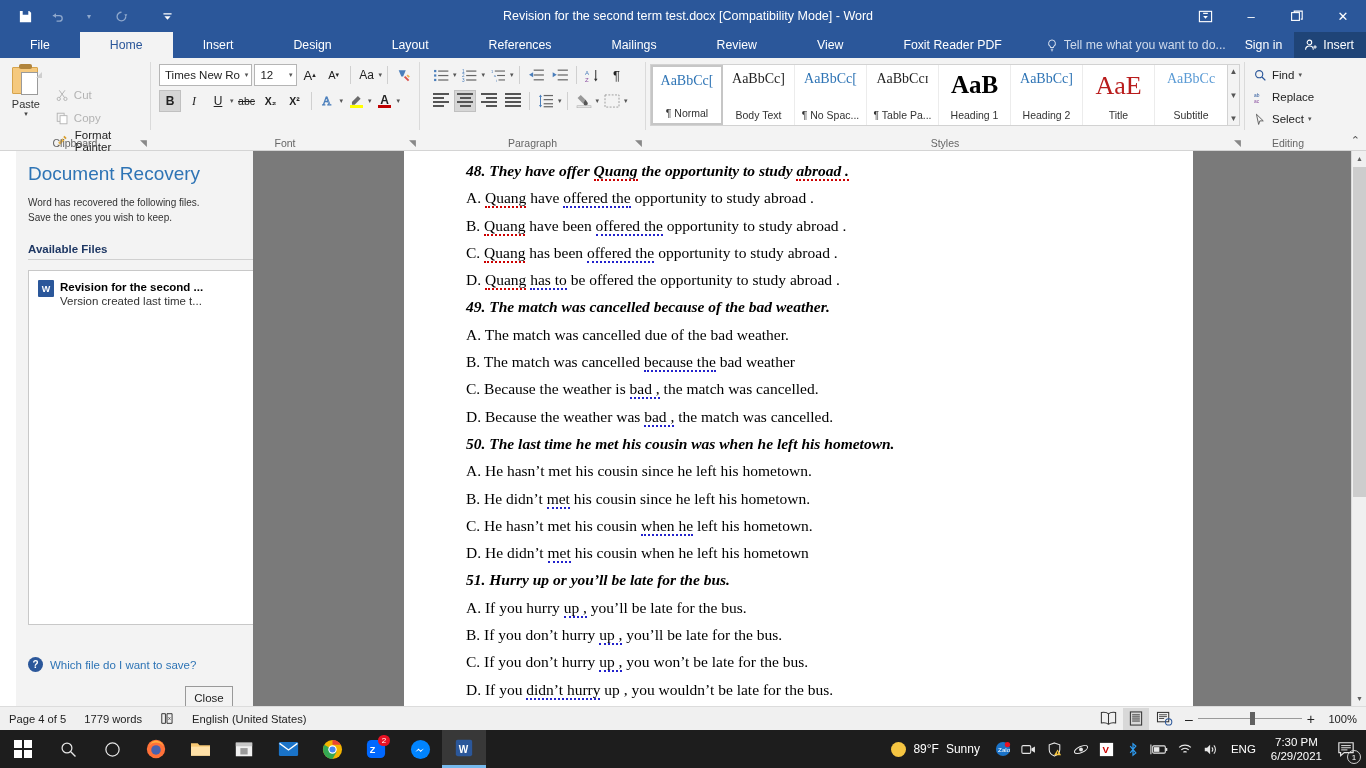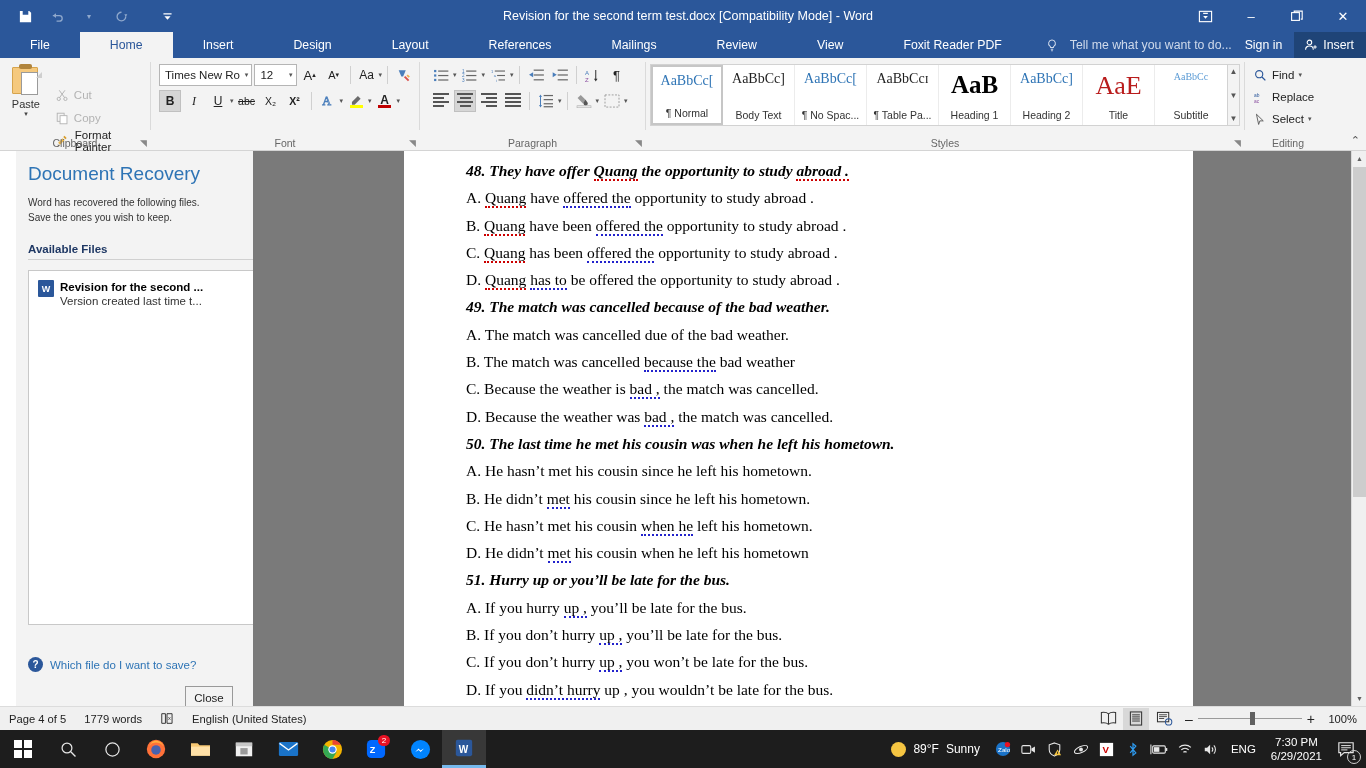--- a/index.html
+++ b/index.html
@@ -37,21 +37,21 @@
   .tabrow {
     height: 26px; background: #2b579a; display: flex; align-items: stretch;
     position: relative; color: #fff; font-size: 12.3px;
   }
   .tab {
     padding: 0 30px; display: flex; align-items: center; height: 26px; color: #fff;
   }
   .tab.file { background: #2b579a; }
   .tab.active { background: #f3f3f3; color: #2b579a; }
   .tellme {
-    display: flex; align-items: center; gap: 12px; padding-left: 14px;
+    display: flex; align-items: center; gap: 6px; padding-left: 14px;
     color: #cfdaeb; font-size: 12.3px; font-style: normal; text-align: right;
   }
   .bulb { font-size: 12px; color: #cfdaeb; }
   .acct { margin-left: auto; display: flex; align-items: center; gap: 2px; }
   .signin { font-size: 12.3px; padding: 0 10px; color: #fff; }
   .share {
     display: flex; align-items: center; gap: 5px; font-size: 12.3px;
     background: #1f4477; height: 26px; padding: 0 12px 0 10px; color: #fff;
   }
 
@@ -420,21 +420,21 @@
           <div class="ibtn" style="font-style:italic;font-family:'Liberation Serif',serif;">
               <span>I</span>
             </div>
           <div class="ibtn" style="text-decoration:underline;">
               <span>U</span>
             </div>
           <span class="caretmini">▾</span>
           <div class="ibtn sm" style="text-decoration:line-through;">
               <span>abc</span>
             </div>
-          <div class="ibtn sm" style="font-weight:normal;">
+          <div class="ibtn sm" style="font-weight:bold;">
               <span>X₂</span>
             </div>
           <div class="ibtn sm" style="font-weight:bold;">
               <span>X²</span>
             </div>
           <div class="vsep"></div>
           <div class="ibtn">
             <svg width="15" height="14" viewBox="0 0 16 16">
                 <text x="2" y="13" font-size="14" font-family="Liberation Serif, serif" fill="none" stroke="#4a7ebb" stroke-width="0.9">A</text>
               </svg>
@@ -635,21 +635,21 @@
           </div>
           <div class="style-cell">
             <span class="style-prev" style="font-size:14px;">AaBbCc]</span>
             <span class="style-name">Heading 2</span>
           </div>
           <div class="style-cell">
             <span class="style-prev" style="font-size:26px;color:#b91c1c;">AaΕ</span>
             <span class="style-name">Title</span>
           </div>
           <div class="style-cell" style="border-right:none;">
-            <span class="style-prev" style="font-size:10px;color:#5b9bd5;text-align:right;">AaBbCc</span>
+            <span class="style-prev" style="font-size:14px;color:#5b9bd5;text-align:right;">AaBbCc</span>
             <span class="style-name">Subtitle</span>
           </div>
         </div>
         <div class="gal-scroll">
           <span>▲</span>
           <span>▼</span>
           <span>▼</span>
         </div>
       </div>
       <div class="grp-label">Styles</div>

